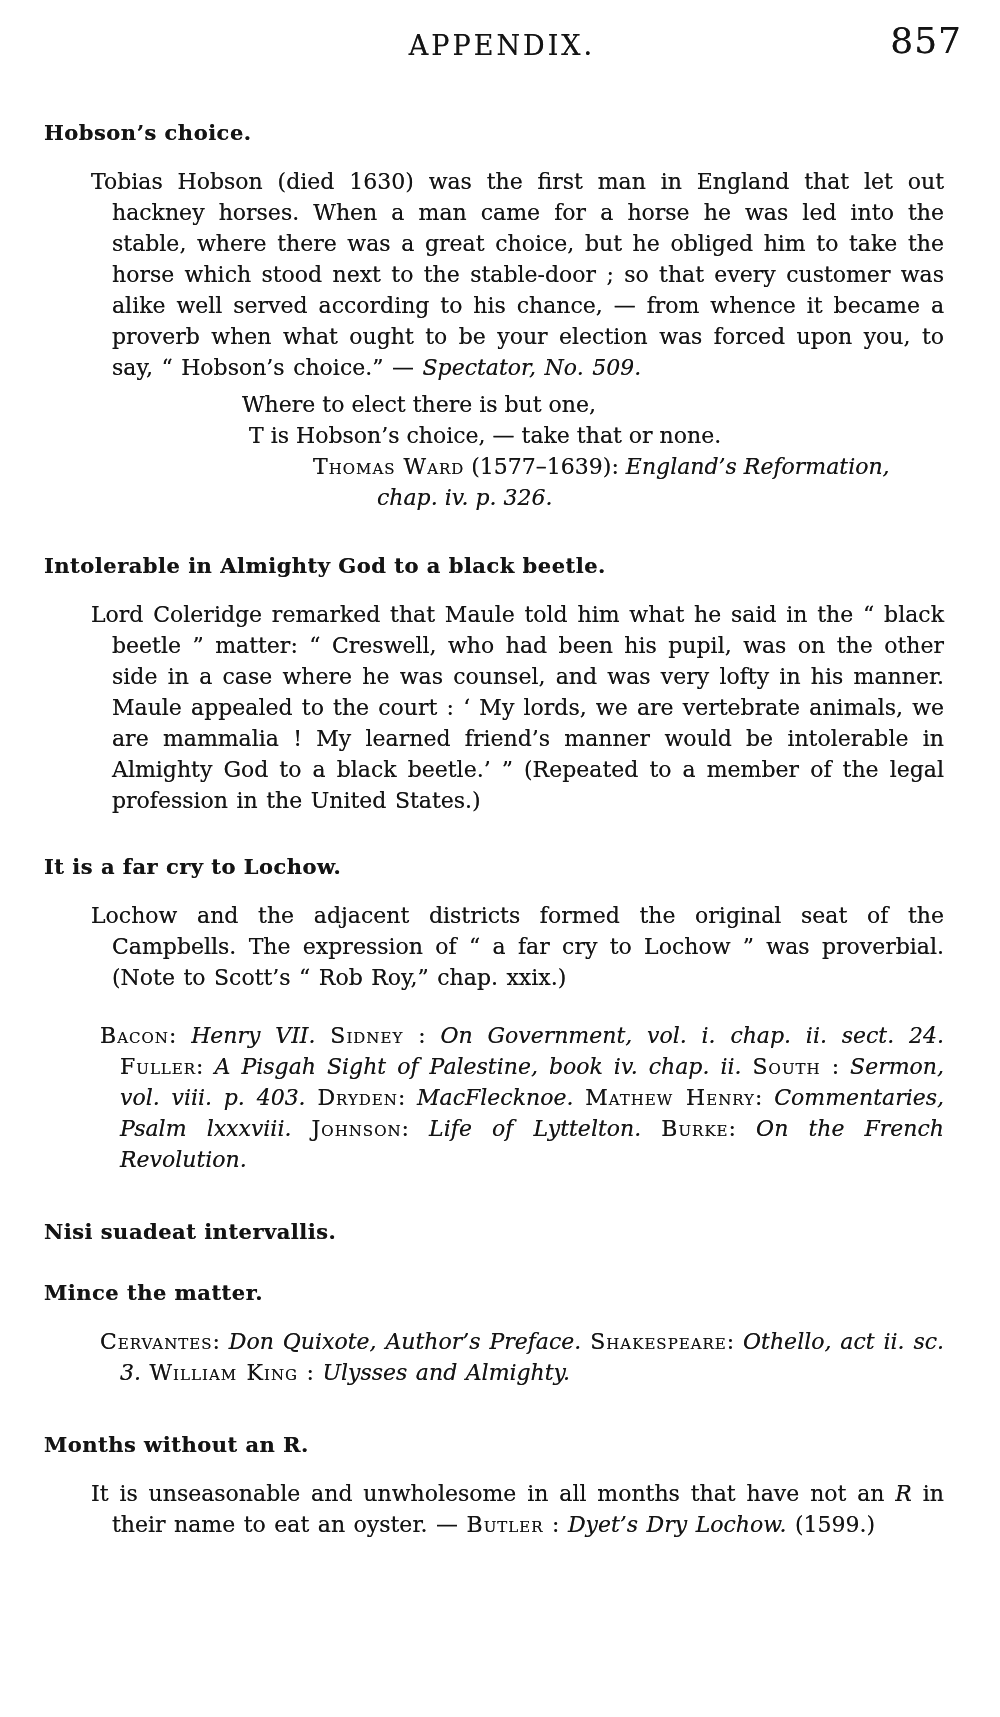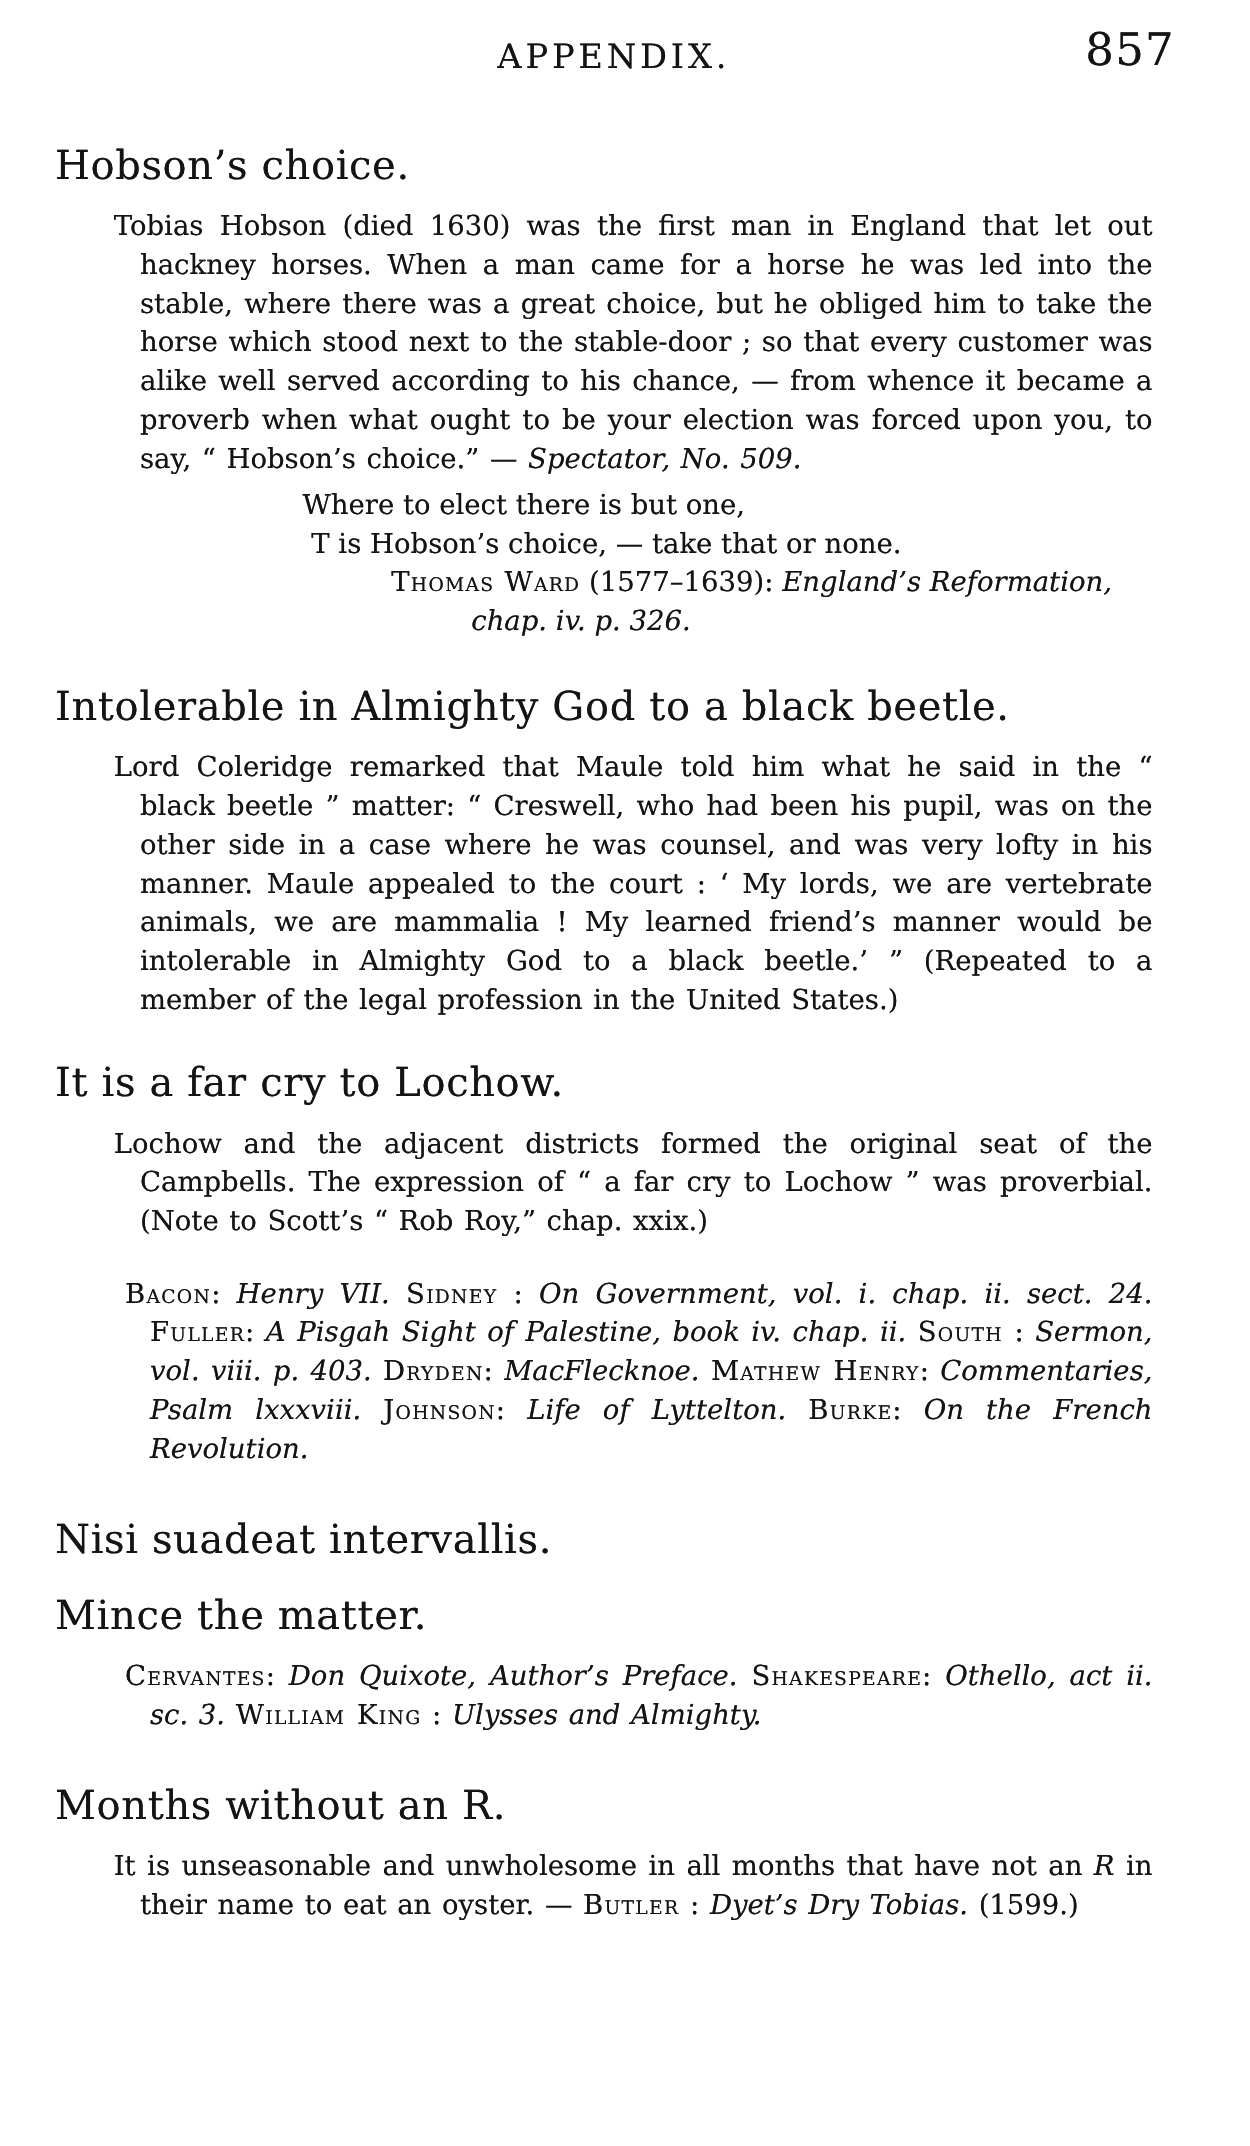--- a/index.html
+++ b/index.html
@@ -12,21 +12,21 @@
     height: 1717px;
     overflow: hidden;
     font-family: "DejaVu Serif", "Liberation Serif", serif;
     color: #141414;
   }
   .page {
     position: relative;
     box-sizing: border-box;
     width: 1000px;
     height: 1717px;
-    padding: 28px 78px 0 44px;
+    padding: 28px 56px 0 44px;
     background: #ffffff;
     
     text-shadow: 0 0 0.5px rgba(0,0,0,0.65);
   }
   .page-header {
     position: relative;
     height: 36px;
     margin-bottom: 50px;
   }
   .running-head {
@@ -40,23 +40,23 @@
   .page-num {
     position: absolute;
     top: -8px;
     right: -18px;
     font-size: 36px;
     line-height: 42px;
     letter-spacing: 1px;
   }
   .entry { margin: 0; }
   .entry-heading {
-    font-size: 32px;
+    font-size: 21px;
     line-height: 37px;
-    font-weight: normal;
+    font-weight: bold;
     letter-spacing: 0.5px;
     margin: 0;
   }
   .e2 { margin-top: 34px; }
   .e3 { margin-top: 32px; }
   .e4 { margin-top: 27px; }
   .e5 { margin-top: 38px; }
   .e6 { margin-top: 24px; }
   .e7 { margin-top: 38px; }
   .para {
@@ -126,16 +126,16 @@
     <h2 class="entry-heading">Nisi suadeat intervallis.</h2>
   </section>
 
   <section class="entry e6">
     <h2 class="entry-heading">Mince the matter.</h2>
     <p class="para citation"><span class="sc">Cervantes</span><span>: </span><span class="it">Don Quixote, Author’s Preface.</span><span>  </span><span class="sc">Shakespeare</span><span>: </span><span class="it">Othello, act ii. sc. 3.</span><span>  </span><span class="sc">William King</span><span> : </span><span class="it">Ulysses and Almighty.</span></p>
   </section>
 
   <section class="entry e7">
     <h2 class="entry-heading">Months without an R.</h2>
-    <p class="para"><span>It is unseasonable and unwholesome in all months that have not an </span><span class="it">R</span><span> in their name to eat an oyster. — </span><span class="sc">Butler</span><span> : </span><span class="it">Dyet’s Dry Tobias.</span><span> (1599.)</span></p>
+    <p class="para"><span>It is unseasonable and unwholesome in all months that have not an </span><span class="it">R</span><span> in their name to eat an oyster. — </span><span class="sc">Butler</span><span> : </span><span class="it">Dyet’s Dry Lochow.</span><span> (1599.)</span></p>
   </section>
 
 </div>
 
 </body></html>

